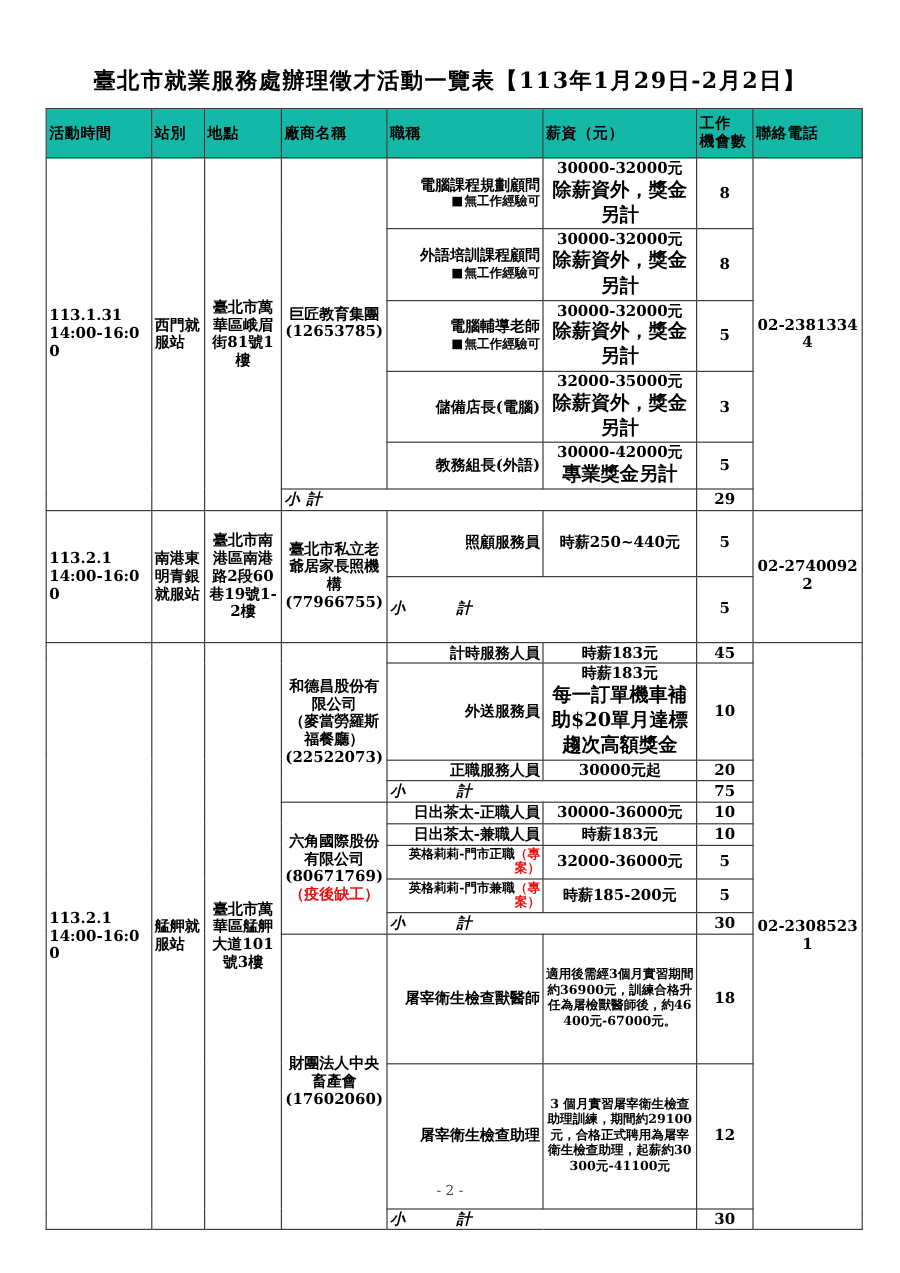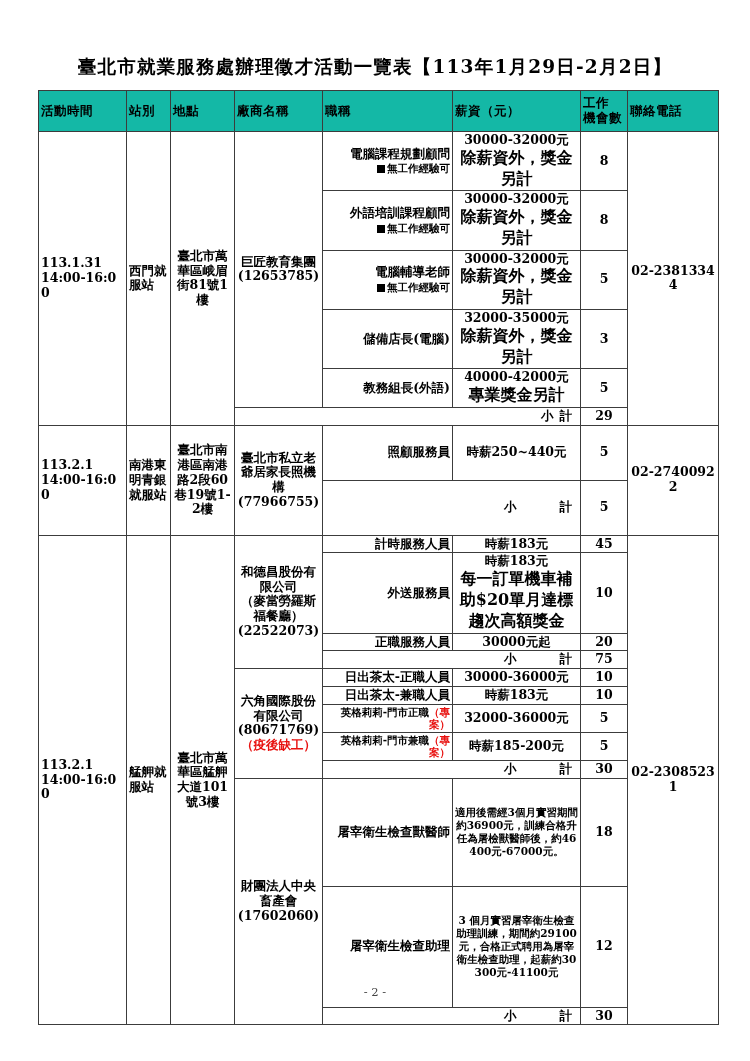--- a/index.html
+++ b/index.html
@@ -53,21 +53,21 @@
   td.time{text-align:left;font-size:13px;line-height:1.3;}
   td.stn{text-align:left;font-size:13px;line-height:1.25;}
   td.loc{text-align:center;font-size:13px;line-height:1.25;}
   td.firm{text-align:center;font-size:13px;line-height:1.3;}
   td.job{text-align:right;font-size:13px;line-height:1.25;padding-left:3px;}
   td.job.small{font-size:10.5px;line-height:1.2;}
   td.pay{text-align:center;font-size:13px;line-height:1.22;padding-left:3px;}
   td.pay.small{font-size:10.5px;line-height:1.25;}
   td.cnt{text-align:center;font-size:13.5px;}
   td.tel{text-align:center;font-size:13px;}
-  td.subtotal{text-align:right;font-size:13.5px;letter-spacing:6px;}
+  td.subtotal{text-align:left;font-size:13.5px;letter-spacing:6px;font-style:italic;}
   .noexp{display:block;font-size:10.5px;line-height:1.25;margin-top:1px;padding-left:48px;}
   .noexp .sq{display:inline-block;width:8px;height:8px;background:#000;margin-right:2px;vertical-align:-1px;}
   .paynote{display:block;font-size:16px;line-height:1.3;}
   .red{color:#e8110f;}
   .redblk{color:#e8110f;display:block;}
   .footer{
     position:absolute;left:0;top:985px;width:750px;
     text-align:center;font-size:11.5px;color:#444;
   }
 </style>
@@ -154,21 +154,21 @@
         <td class="job">儲備店長(電腦)</td>
         <td class="pay">
           <span>32000-35000元</span>
           <span class="paynote">除薪資外，獎金另計</span>
         </td>
         <td class="cnt">3</td>
       </tr>
       <tr>
         <td class="job">教務組長(外語)</td>
         <td class="pay">
-          <span>40000-42000元</span>
+          <span>30000-42000元</span>
           <span class="paynote">專業獎金另計</span>
         </td>
         <td class="cnt">5</td>
       </tr>
       <tr>
         <td class="subtotal" colspan="3">小計</td>
         <td class="cnt">29</td>
       </tr>
 
       <tr>

